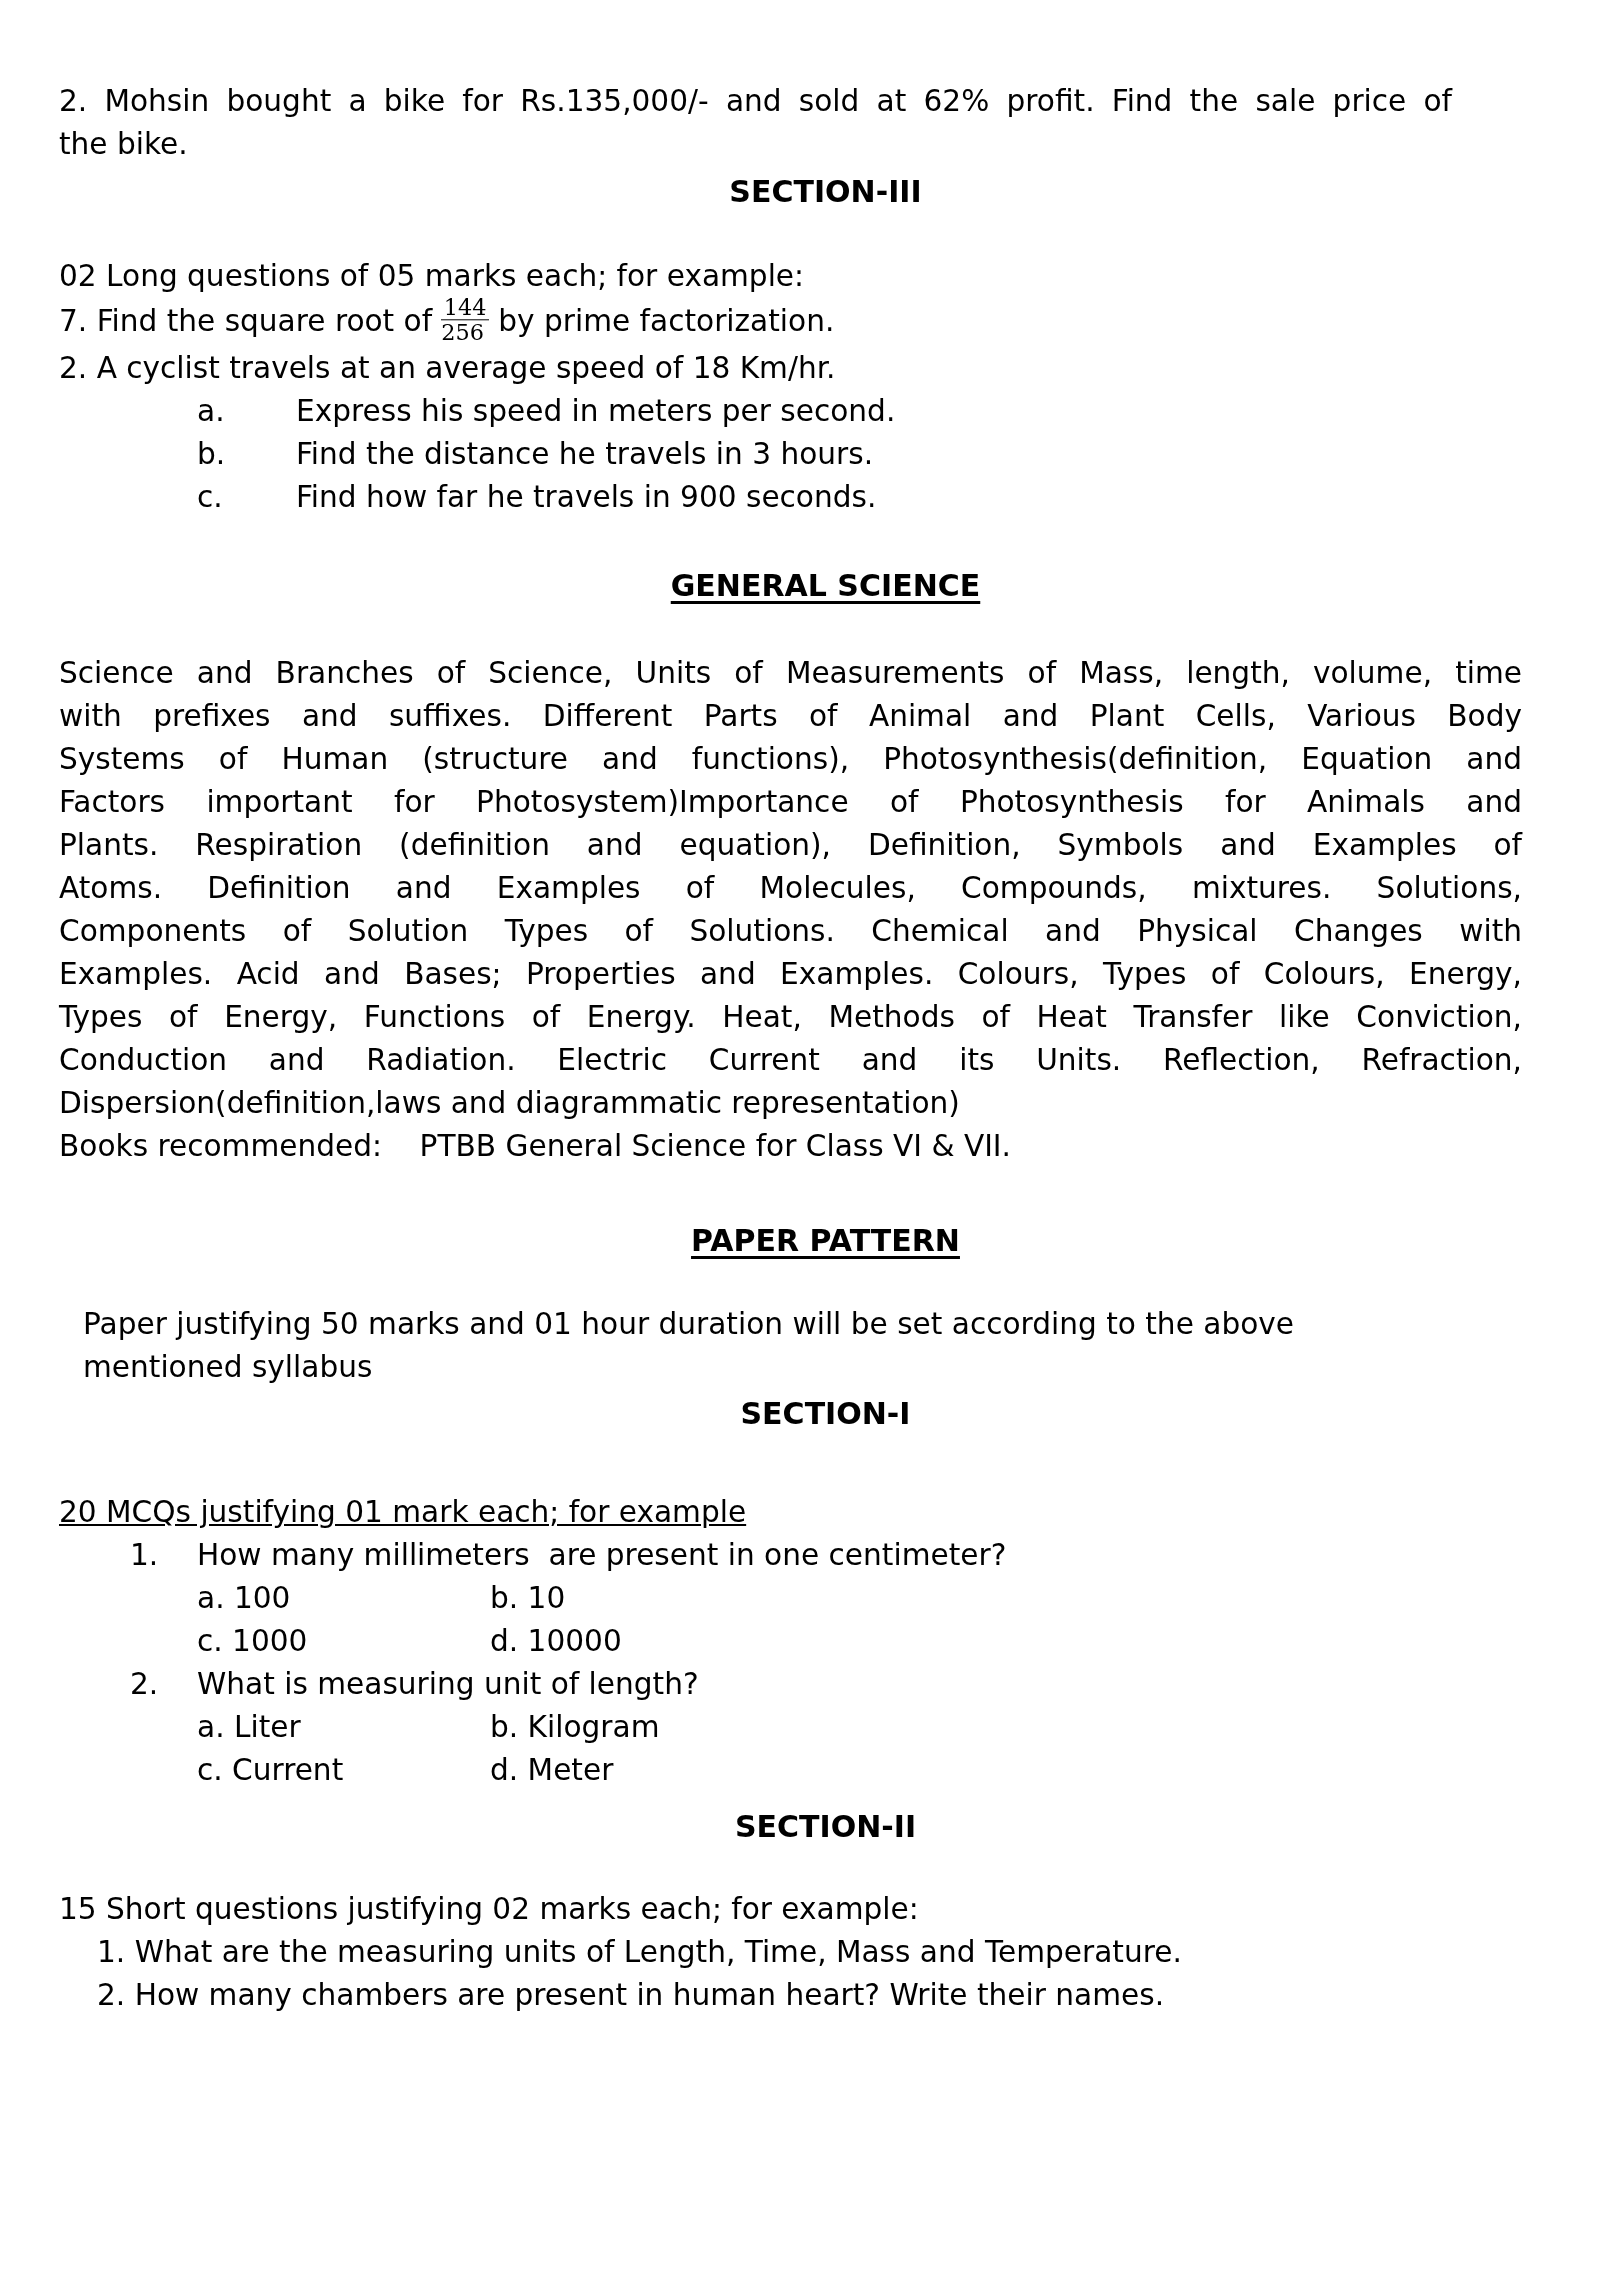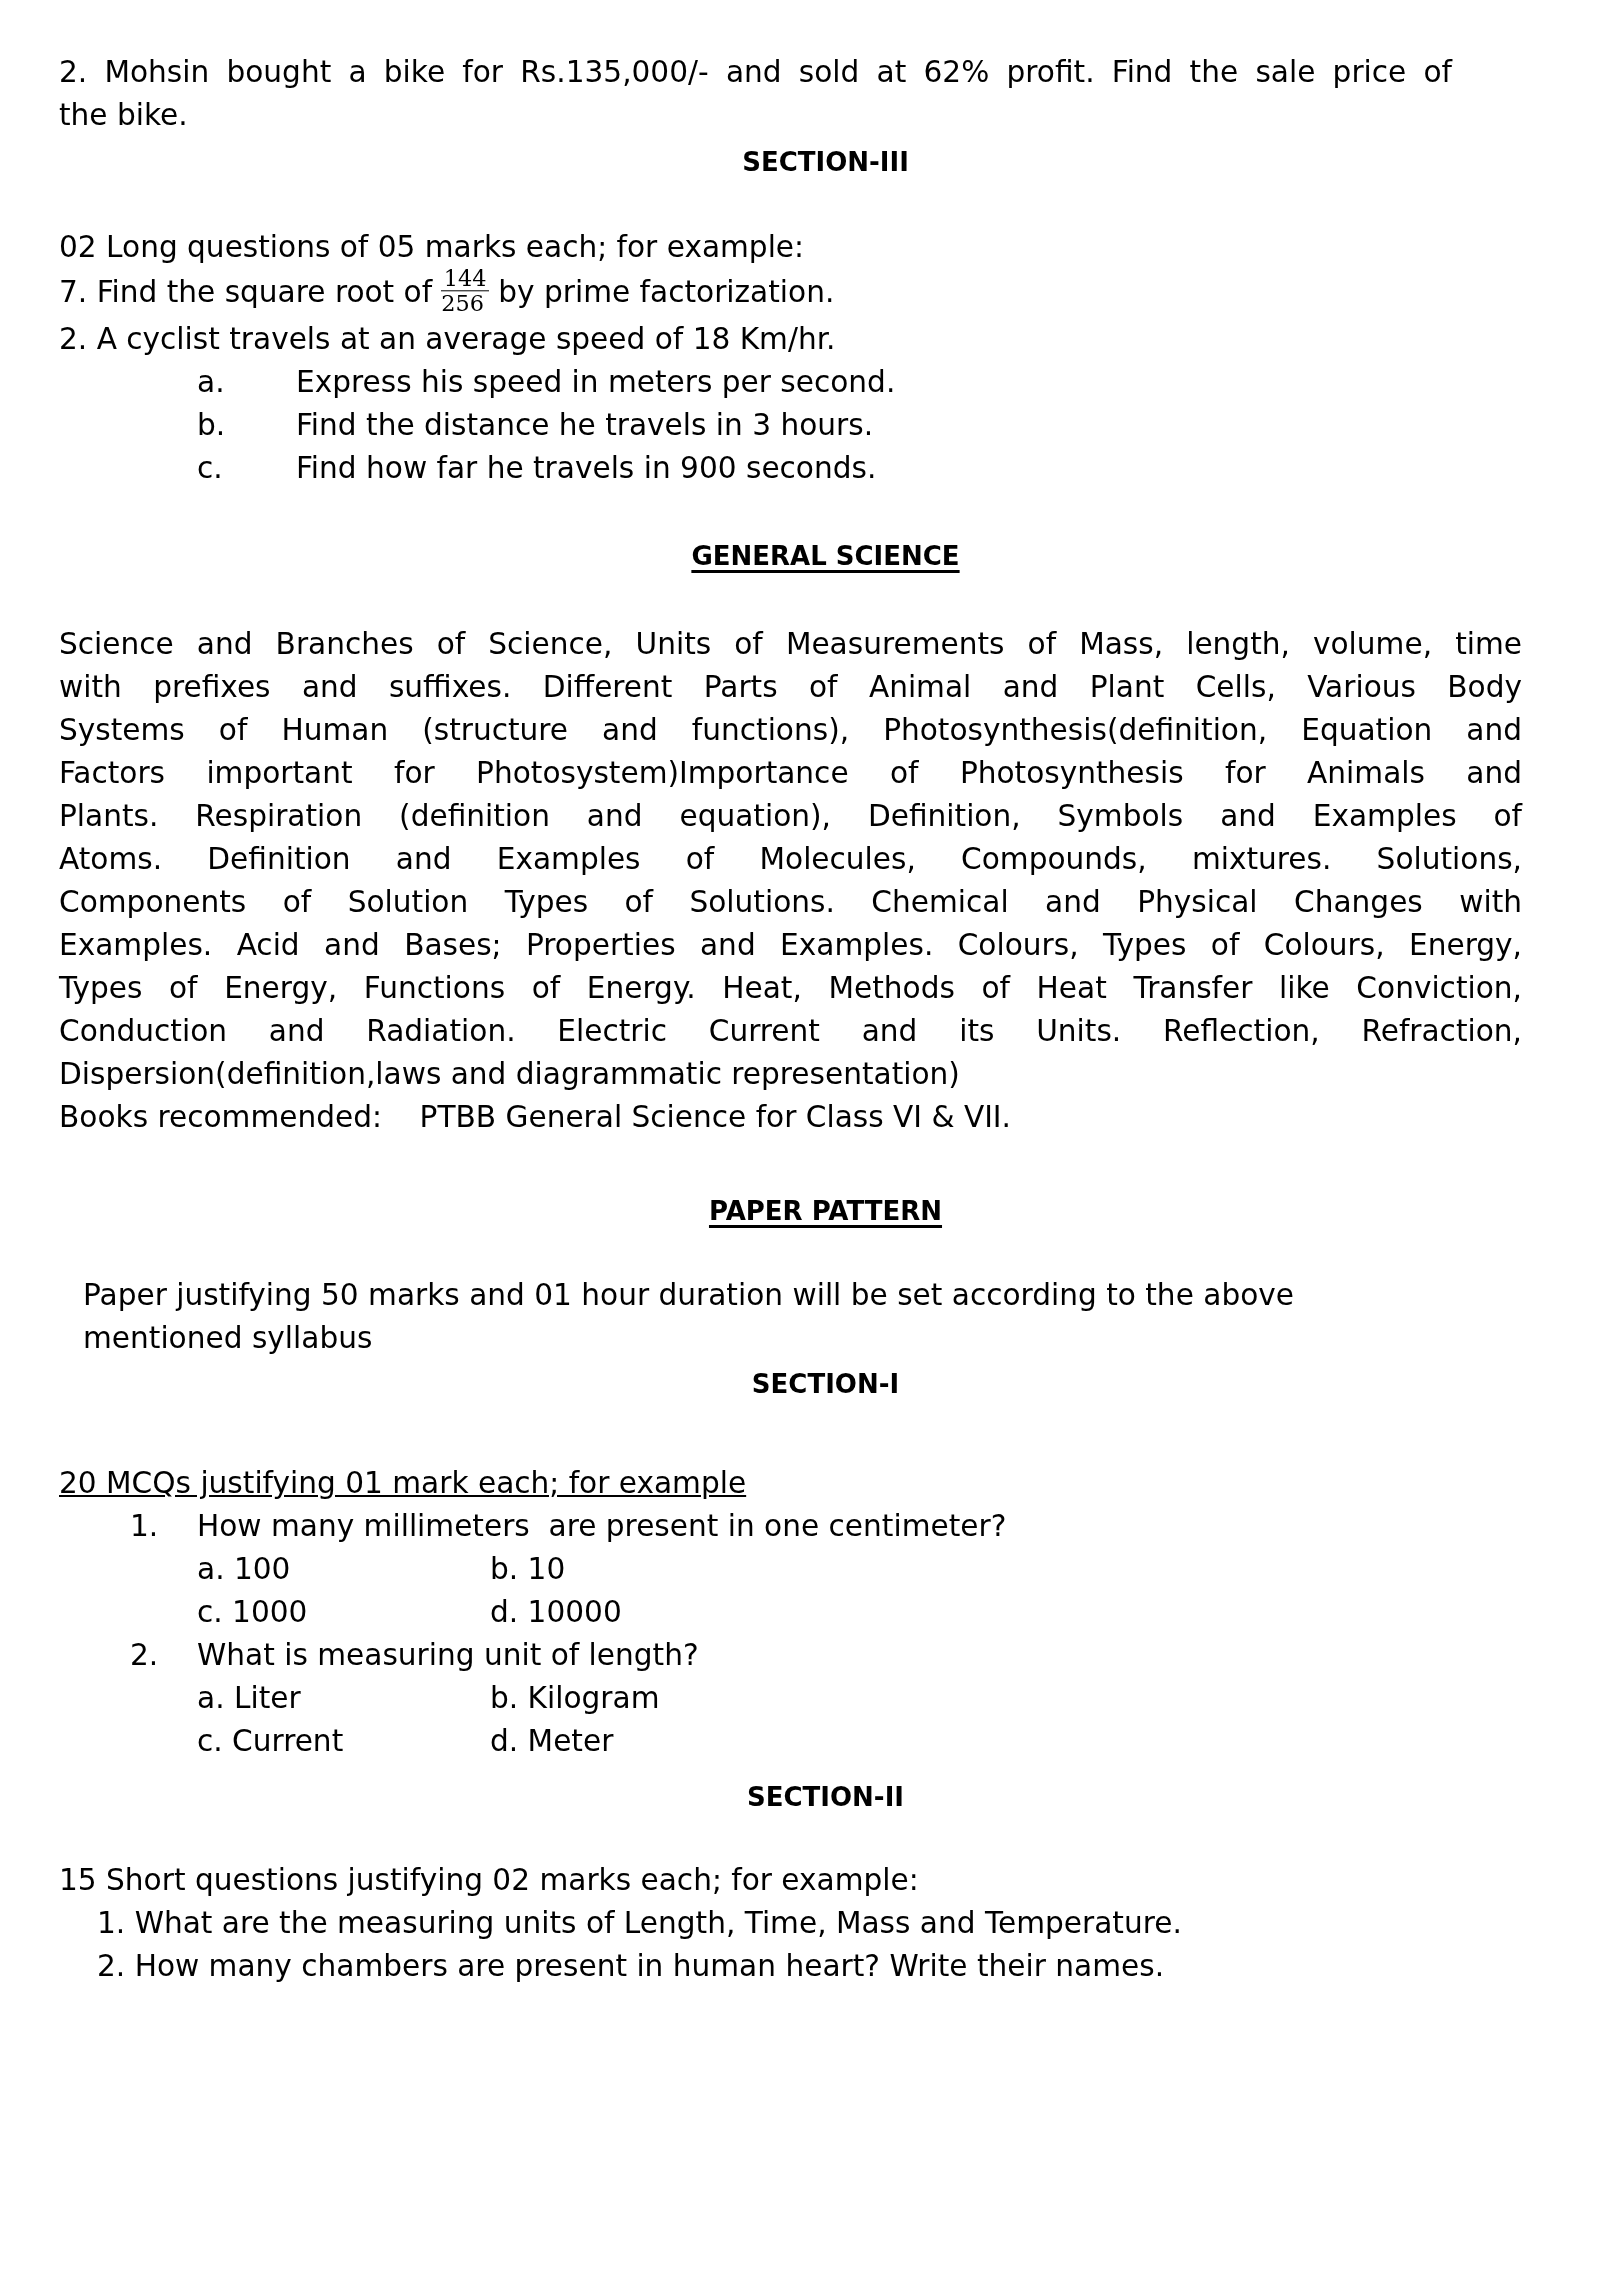--- a/index.html
+++ b/index.html
@@ -6,30 +6,30 @@
   body{
     width:1622px;height:2293px;
     background:#ffffff;color:#000000;
     font-family:"DejaVu Sans","Liberation Sans",sans-serif;
     font-size:29.6px;line-height:43px;
     overflow:hidden;
   }
   .content{
     margin-left:59px;
     width:1533px;          
-    padding-top:51px;
+    padding-top:80px;
     box-sizing:border-box;
   }
   .para{ margin:0 70px 0 0; }          
   .jline{ text-align:justify; text-align-last:justify; margin-right:70px; }
   .pline{ text-align:left; margin-right:70px; }
   .heading{
     text-align:center;
     font-weight:bold;
-    font-size:26px;
+    font-size:30px;
   }
   .heading.underlined{ text-decoration:underline; text-decoration-thickness:2.7px; text-underline-offset:4.5px; }
   .prewrap{ white-space:pre-wrap; }
 
   
   .subitem{ display:flex; padding-left:138px; }
   .subletter{ width:99px; flex:0 0 auto; }
 
   
   .qrow{ display:flex; padding-left:71px; }

